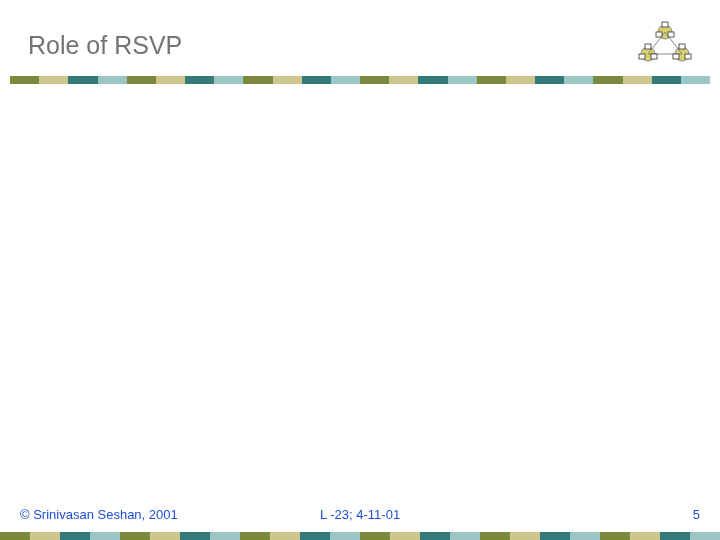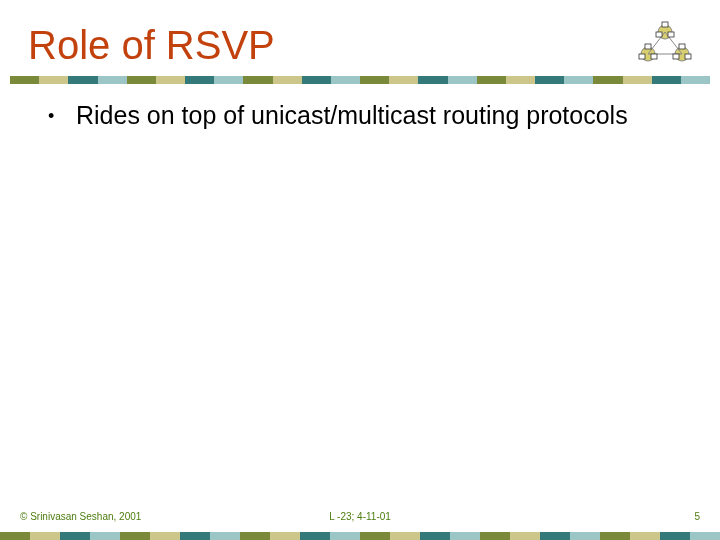--- a/index.html
+++ b/index.html
@@ -1,27 +1,27 @@
 <!DOCTYPE html>
 <html><head>
 <meta charset="utf-8">
 <style>
   html,body{margin:0;padding:0}
   body{width:720px;height:540px;background:#fff;font-family:Arial,Helvetica,sans-serif;color:#000;position:relative;overflow:hidden}
   .title-row{position:absolute;top:20px;left:28px;right:20px;height:50px;display:flex;align-items:center;justify-content:space-between}
-  .title{font-size:40px;font-weight:400;color:#c2410c}
+  .title{font-size:25px;font-weight:400;color:#737373}
   .logo{width:70px;height:50px;position:relative}
   .logo svg{width:100%;height:100%}
   .underline{position:absolute;top:76px;left:10px;right:10px;height:8px;display:flex}
   .underline div{flex:1;height:8px}
   .content{position:absolute;top:100px;left:40px;right:30px}
   .content ul{list-style:none;margin:0;padding:0}
   .content li{position:relative;padding-left:36px;font-size:25px;line-height:1.25;margin-bottom:6px}
   .content li::before{content:"•";position:absolute;left:8px;top:0;font-size:18px;line-height:32px}
-  .footer{position:absolute;left:20px;right:20px;bottom:18px;display:flex;justify-content:space-between;align-items:flex-end;font-size:10px;color:#4d7c0f}
+  .footer{position:absolute;left:20px;right:20px;bottom:18px;display:flex;justify-content:space-between;align-items:flex-end;font-size:13px;color:#1d4ed8}
   .footer .center{position:absolute;left:0;right:0;text-align:center}
   .bottombar{position:absolute;left:0;right:0;bottom:0;height:8px;display:flex}
   .bottombar div{flex:1;height:8px}
   .c1{background:#7a8a3a}.c2{background:#ccc68a}.c3{background:#357a7a}.c4{background:#9cc6c6}
 </style>
 </head>
 <body>
 
 <div class="title-row">
   <div class="title">Role of RSVP</div>
@@ -72,21 +72,20 @@
     <div class="c3"></div>
     <div class="c4"></div>
     <div class="c1"></div>
     <div class="c2"></div>
     <div class="c3"></div>
     <div class="c4"></div>
   </div>
 
 <div class="content">
   <ul id="bullets">
-      <li>Rides on top of unicast/multicast routing protocols</li>
     </ul>
 </div>
 
 <div class="footer">
   <span>© Srinivasan Seshan, 2001</span>
   <span class="center">L -23; 4-11-01</span>
   <span>5</span>
 </div>
 
 <div class="bottombar" id="bottombar">

